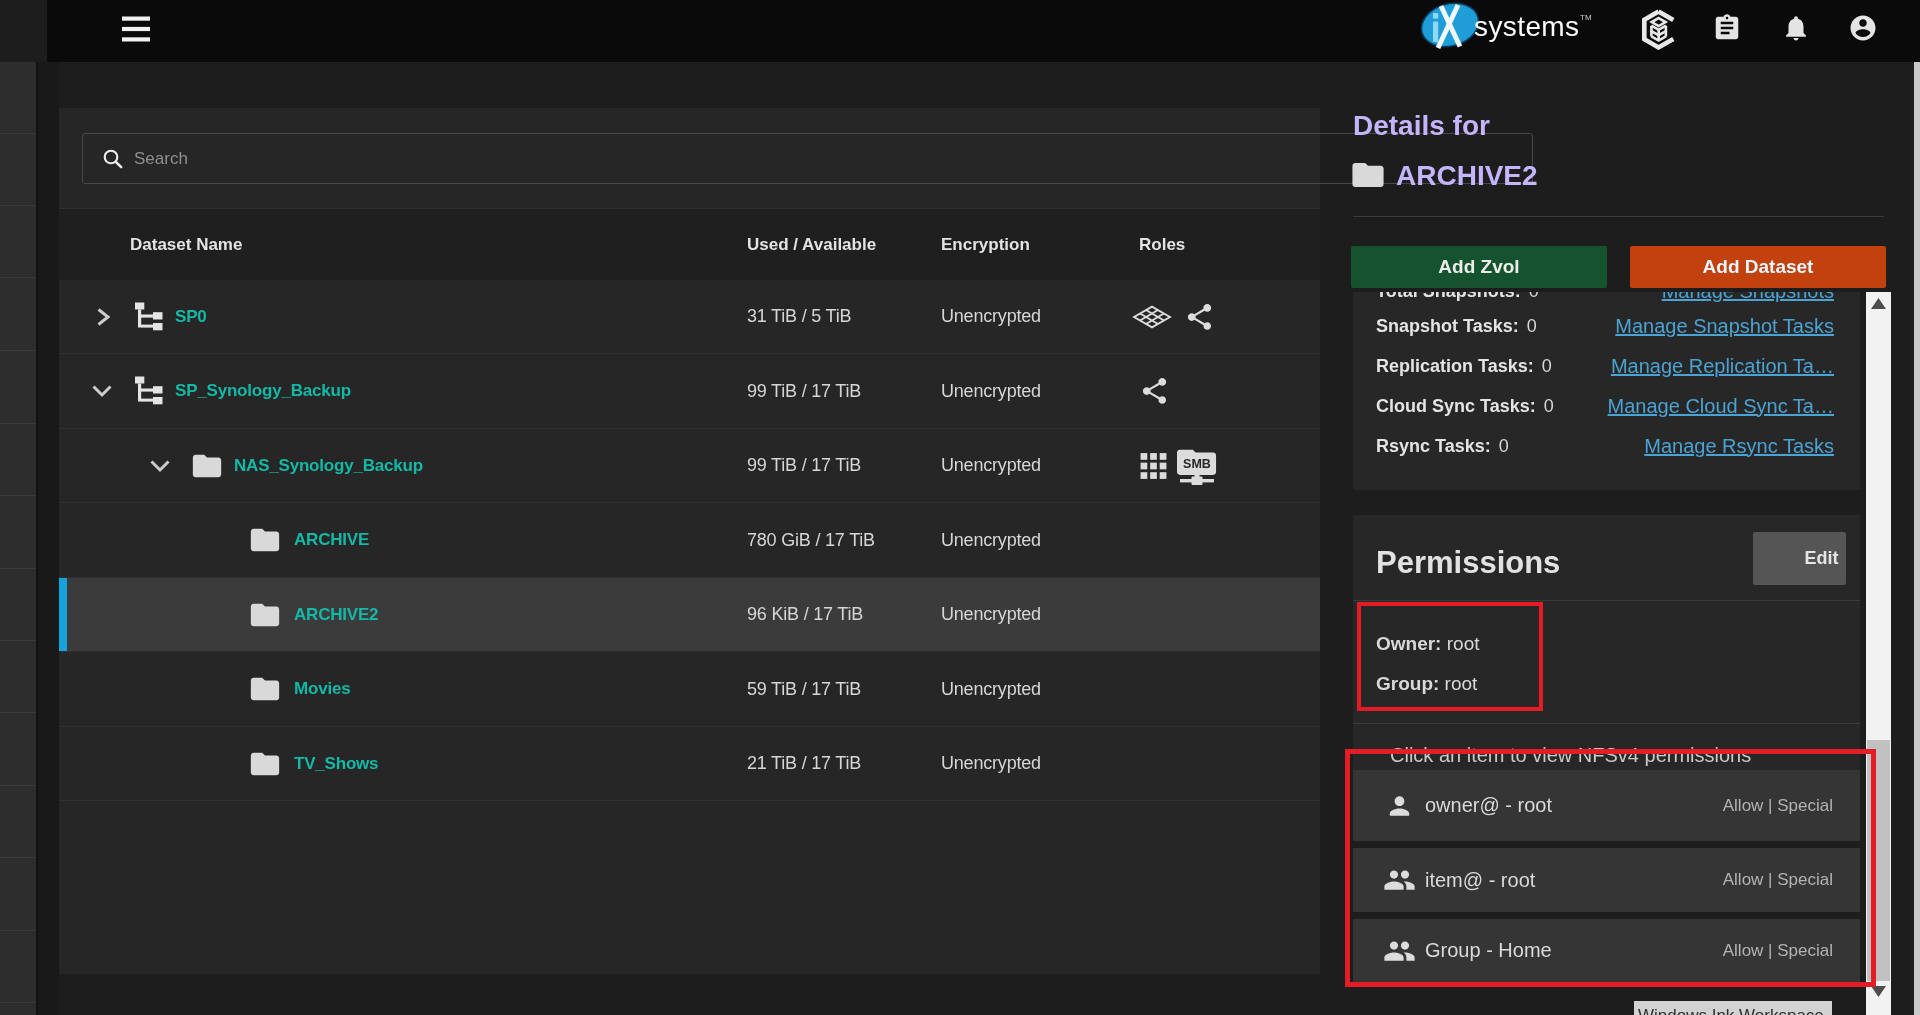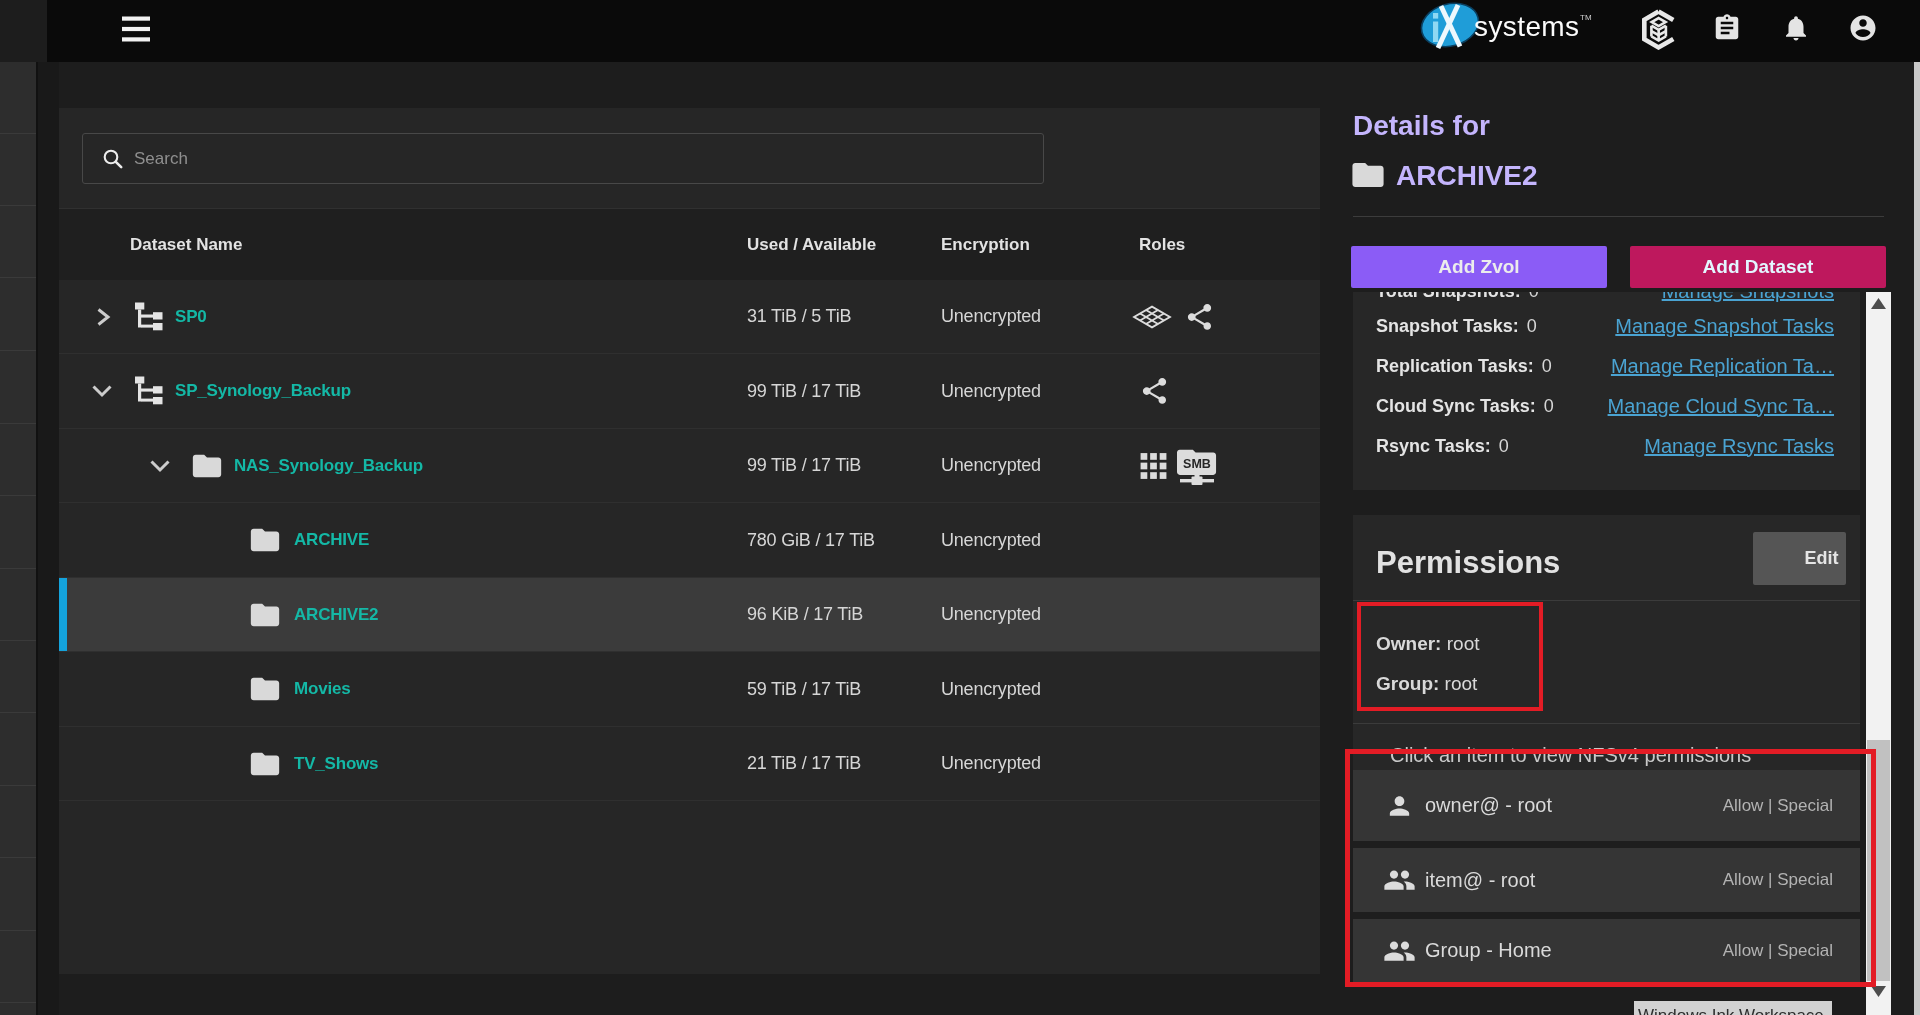--- a/index.html
+++ b/index.html
@@ -8,34 +8,34 @@
 body { position:relative; }
 .abs { position:absolute; }
 
 #topbar { position:absolute; left:0; top:0; width:1920px; height:62px; background:#0a0a0a;margin-left:47px; }
 
 #strip { position:absolute; left:0; top:62px; width:36px; height:953px; background:#2d2d2d; }
 .stripline { position:absolute; left:0; width:36px; height:1px; background:#3a3a3a; }
 #stripedge { position:absolute; left:36px; top:62px; width:23px; height:953px; background:#191919; border-left:2px solid #111; }
 
 #card { position:absolute; left:59px; top:108px; width:1261px; height:866px; background:#262626; }
-#search { position:absolute; left:23px; top:25px; width:962px; height:51px; border:1px solid #484848; border-radius:3px; }
+#search { position:absolute; left:23px; top:25px; width:1451px; height:51px; border:1px solid #484848; border-radius:3px; }
 #search span { position:absolute; left:51px; top:0; height:100%; display:flex; align-items:center; color:#8f8f8f; font-size:17px; }
 #thead { position:absolute; left:0; top:100px; width:1261px; height:72px; background:#1f1f1f; color:#e3e3e3; font-size:17px; font-weight:bold; border-top:1px solid #303030; }
 .hcell { position:absolute; top:0; height:100%; display:flex; align-items:center; white-space:nowrap; }
 .row { position:absolute; left:0; width:1261px; border-bottom:1px solid #2f2f2f; }
 .cell { position:absolute; top:0; height:100%; display:flex; align-items:center; white-space:nowrap; }
 .name { font-size:17px; font-weight:bold; letter-spacing:-0.2px; color:#14b8a6; }
 .val  { font-size:18px; letter-spacing:-0.2px; color:#d6d6d6; }
 .icn { position:absolute; top:50%; transform:translateY(-50%); }
 
 .h1 { font-size:28px; font-weight:bold; color:#c4b5fd; white-space:nowrap; }
-#btn-zvol { position:absolute; left:1351px; top:246px; width:256px; height:42px; background:#8b5cf6; color:#ececec;
+#btn-zvol { position:absolute; left:1351px; top:246px; width:256px; height:42px; background:#14532d; color:#ececec;
   font-size:19px; font-weight:bold; display:flex; align-items:center; justify-content:center; border-radius:2px;}
-#btn-ds { position:absolute; left:1630px; top:246px; width:256px; height:42px; background:#be185d; color:#e3f6ff;
+#btn-ds { position:absolute; left:1630px; top:246px; width:256px; height:42px; background:#c2410c; color:#e3f6ff;
   font-size:19px; font-weight:bold; display:flex; align-items:center; justify-content:center; border-radius:2px;}
 #taskcard { position:absolute; left:1353px; top:292px; width:507px; height:198px; background:#272727; overflow:hidden; }
 .trow { position:absolute; left:23px; right:26px; height:30px; display:flex; align-items:center; }
 .tlabel { font-weight:bold; color:#e4e4e4; font-size:18px; }
 .tval { color:#d6d6d6; font-size:18px; margin-left:8px; }
 .tlink { margin-left:auto; color:#4aa3d2; font-size:20px; text-decoration:underline; white-space:nowrap; }
 #permcard { position:absolute; left:1353px; top:515px; width:507px; height:467px; background:#272727; }
 .prow { position:absolute; left:0; width:507px; background:#353535; }
 .psep { position:absolute; left:0; width:507px; height:1px; background:#3b3b3b; }
 

